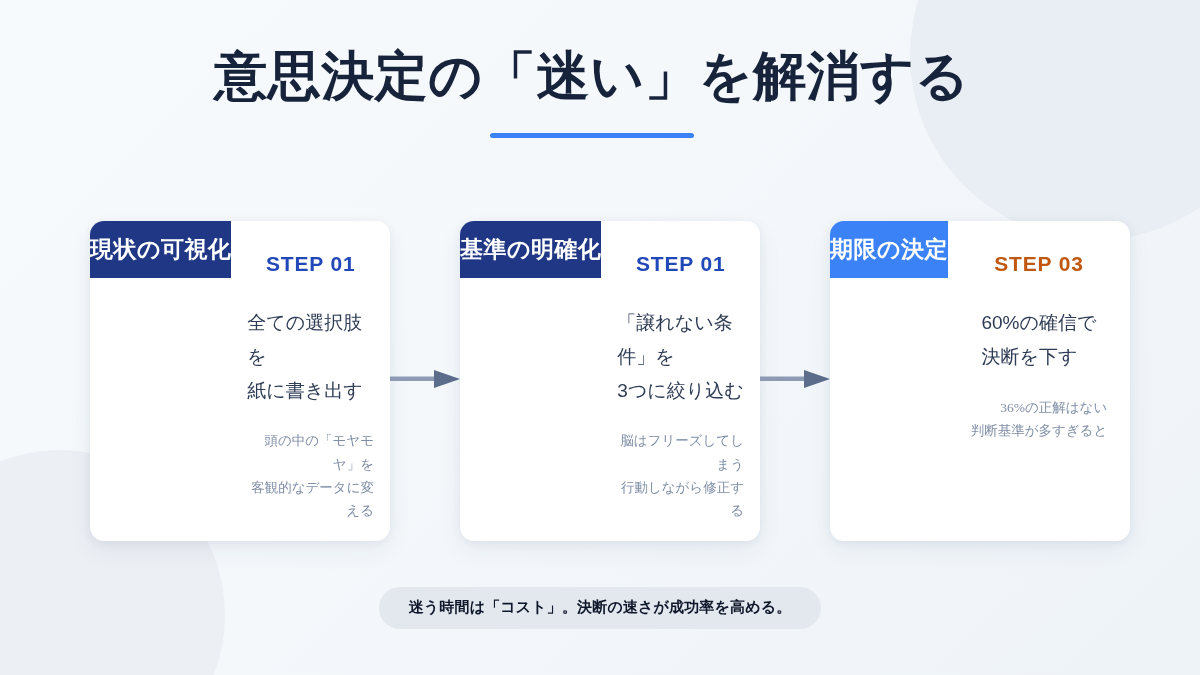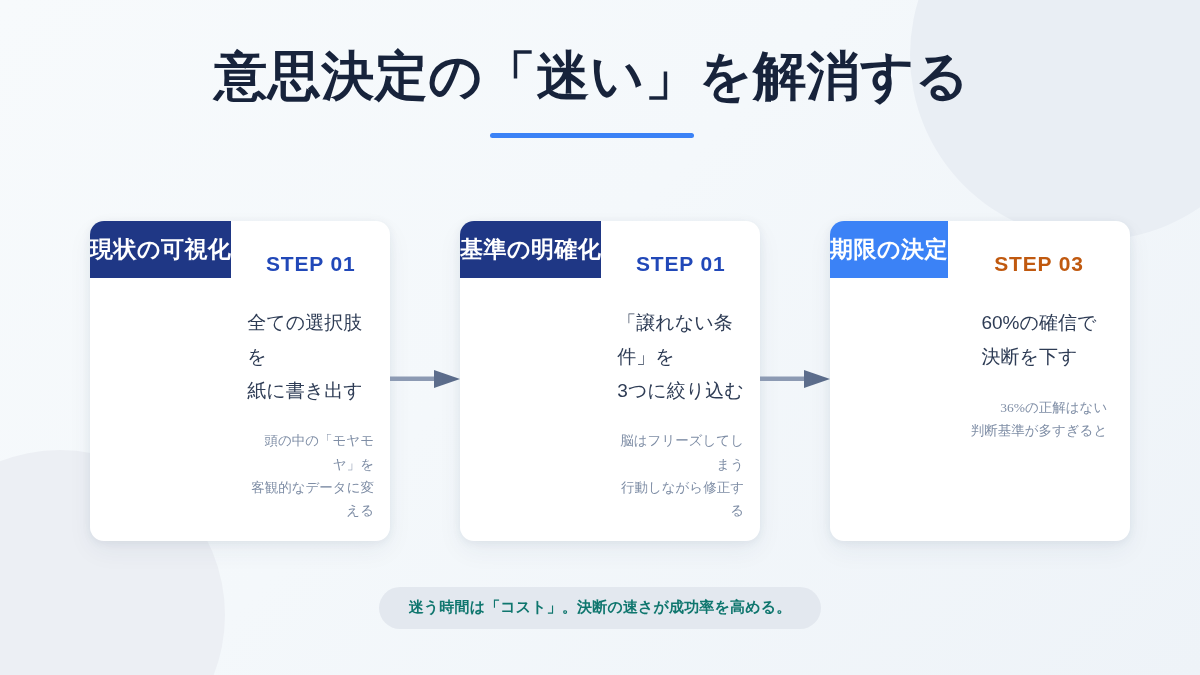--- a/index.html
+++ b/index.html
@@ -156,21 +156,21 @@
     position: absolute;
     left: 0;
     right: 0;
     top: 587px;
     display: flex;
     justify-content: center;
     z-index: 3;
   }
   .footer-pill {
     background: #e3e8ef;
-    color: #0f766e;
+    color: #0f172a;
     font-size: 15px;
     font-weight: 700;
     padding: 11px 30px 12px;
     border-radius: 22px;
     letter-spacing: 0.01em;
     white-space: nowrap;
   }
 </style>
 </head>
 <body>

